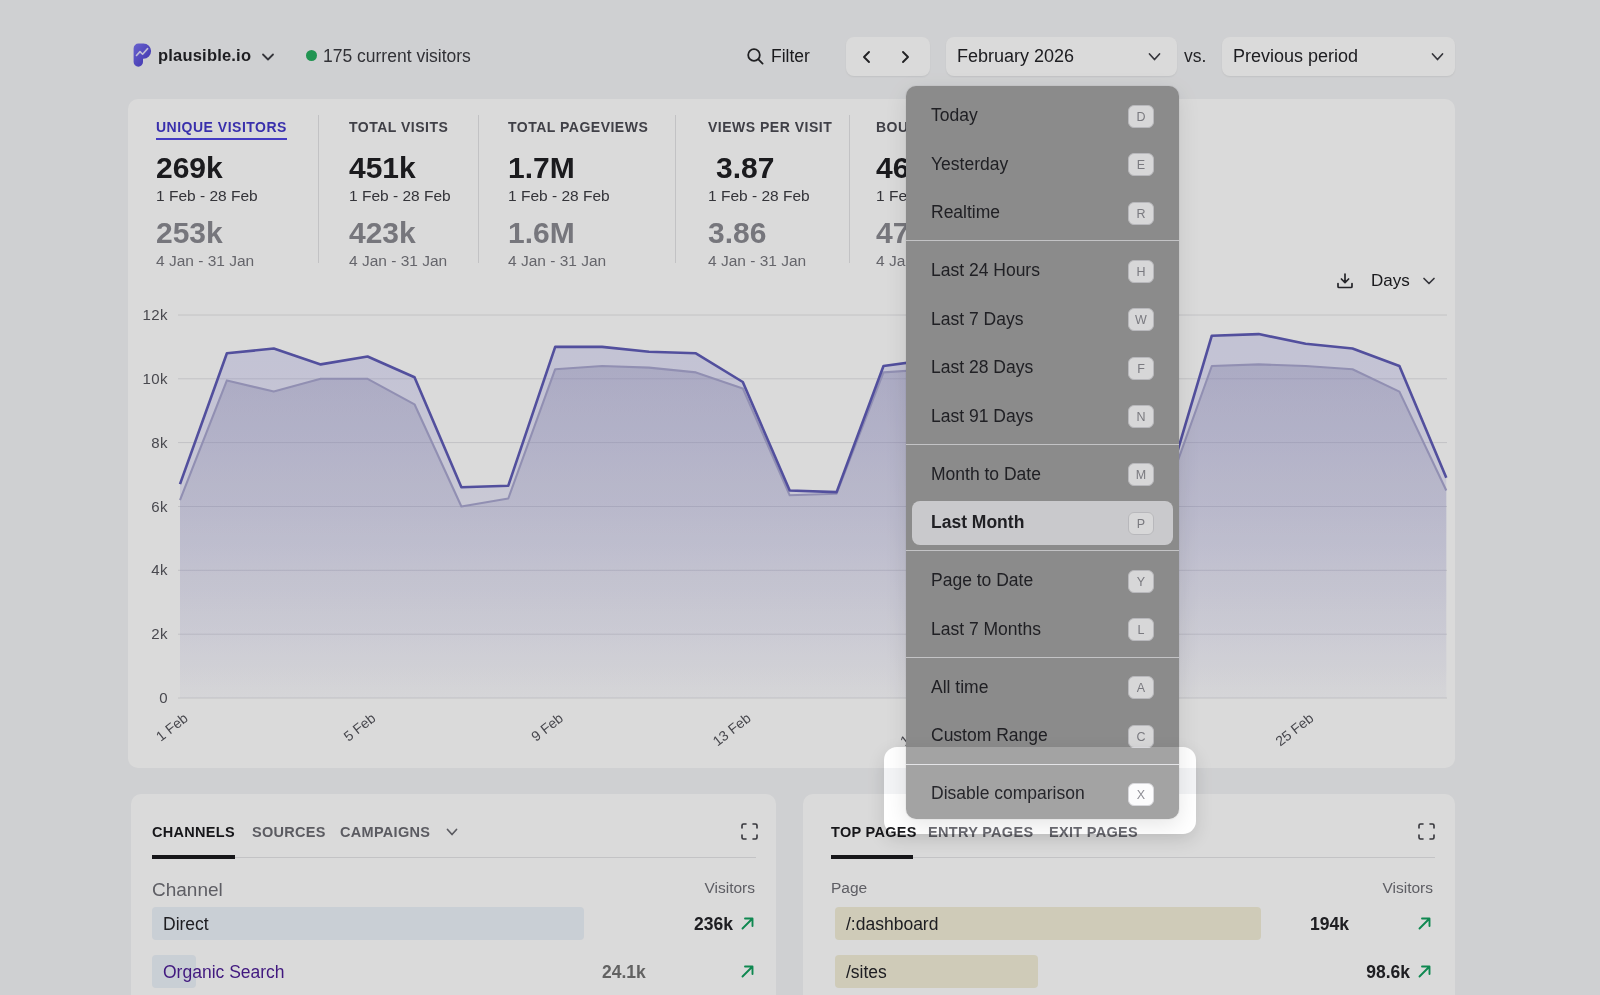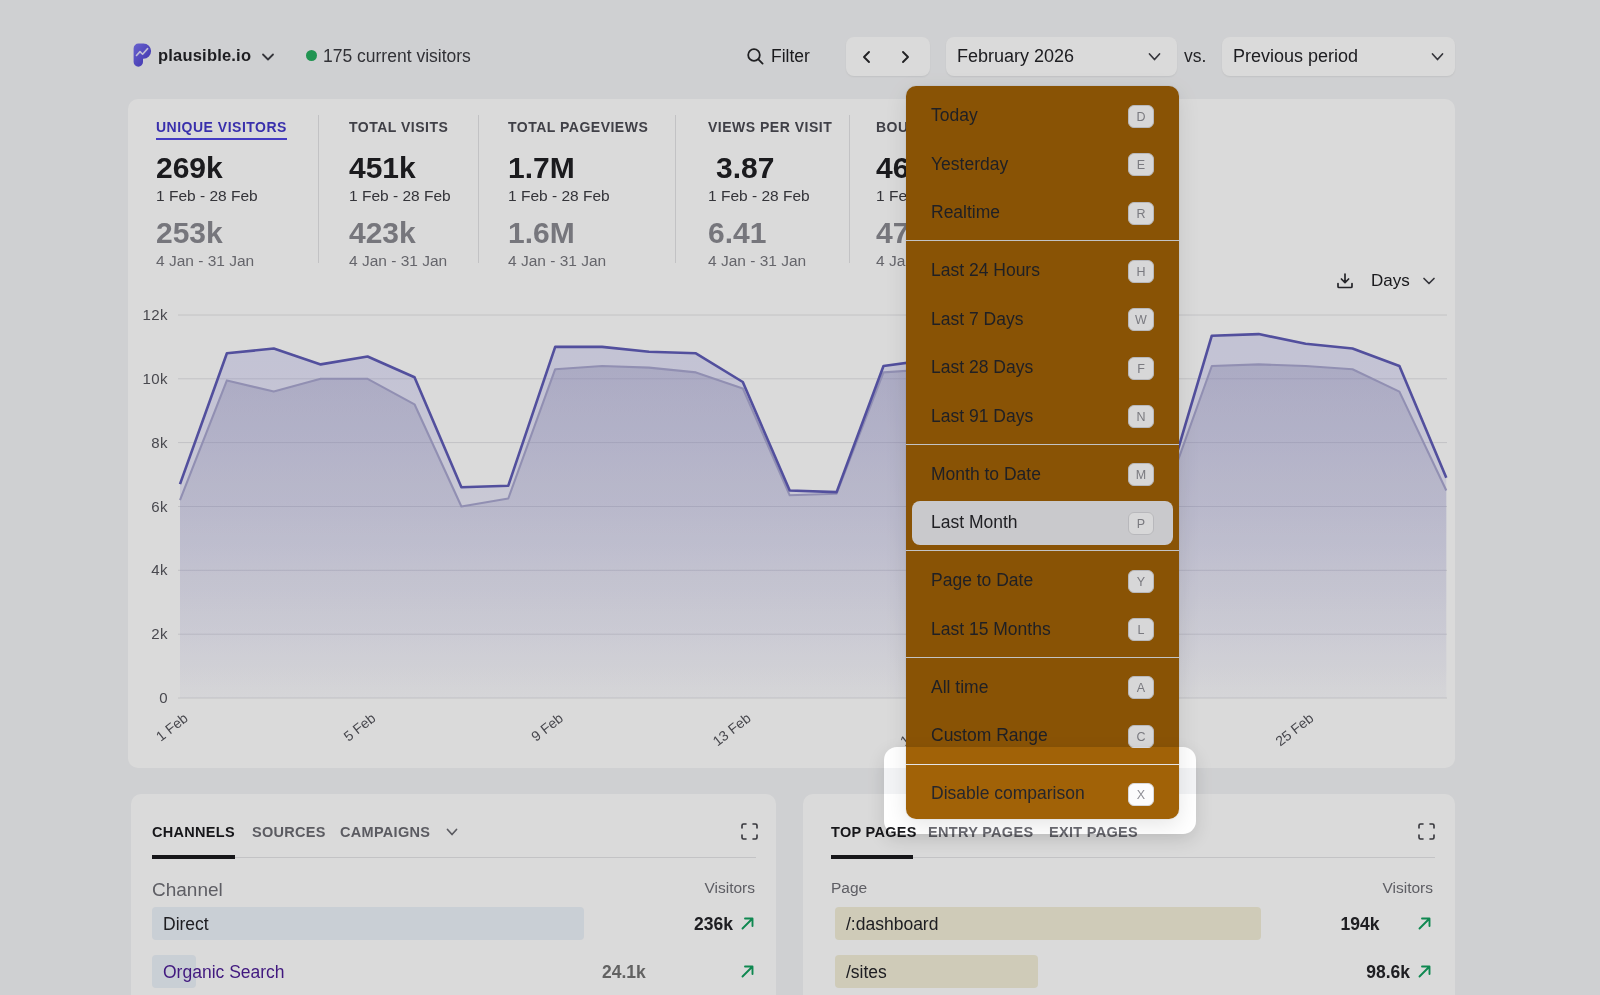--- a/index.html
+++ b/index.html
@@ -68,21 +68,21 @@
 <div class="abs" style="left:349px;top:216px;font-size:30px;font-weight:700;color:#8b8b92">423k</div>
 <div class="abs" style="left:349px;top:252px;font-size:15.5px;color:#77777e">4 Jan - 31 Jan</div>
 <div class="abs" style="left:508px;top:119px;font-size:14px;font-weight:700;letter-spacing:.5px;color:#4b4b53;">TOTAL PAGEVIEWS</div>
 <div class="abs" style="left:508px;top:151px;font-size:30px;font-weight:700;color:#202024">1.7M</div>
 <div class="abs" style="left:508px;top:187px;font-size:15.5px;color:#3d3d43">1 Feb - 28 Feb</div>
 <div class="abs" style="left:508px;top:216px;font-size:30px;font-weight:700;color:#8b8b92">1.6M</div>
 <div class="abs" style="left:508px;top:252px;font-size:15.5px;color:#77777e">4 Jan - 31 Jan</div>
 <div class="abs" style="left:708px;top:119px;font-size:14px;font-weight:700;letter-spacing:.5px;color:#4b4b53;">VIEWS PER VISIT</div>
 <div class="abs" style="left:716px;top:151px;font-size:30px;font-weight:700;color:#202024">3.87</div>
 <div class="abs" style="left:708px;top:187px;font-size:15.5px;color:#3d3d43">1 Feb - 28 Feb</div>
-<div class="abs" style="left:708px;top:216px;font-size:30px;font-weight:700;color:#8b8b92">6.41</div>
+<div class="abs" style="left:708px;top:216px;font-size:30px;font-weight:700;color:#8b8b92">3.86</div>
 <div class="abs" style="left:708px;top:252px;font-size:15.5px;color:#77777e">4 Jan - 31 Jan</div>
 <div class="abs" style="left:876px;top:119px;font-size:14px;font-weight:700;letter-spacing:.5px;color:#4b4b53;">BOUNCE RATE</div>
 <div class="abs" style="left:876px;top:151px;font-size:30px;font-weight:700;color:#202024">46%</div>
 <div class="abs" style="left:876px;top:187px;font-size:15.5px;color:#3d3d43">1 Feb - 28 Feb</div>
 <div class="abs" style="left:876px;top:216px;font-size:30px;font-weight:700;color:#8b8b92">47%</div>
 <div class="abs" style="left:876px;top:252px;font-size:15.5px;color:#77777e">4 Jan - 31 Jan</div>
 <div class="abs" style="left:318px;top:115px;width:1px;height:148px;background:#e3e3e6"></div>
 <div class="abs" style="left:478px;top:115px;width:1px;height:148px;background:#e3e3e6"></div>
 <div class="abs" style="left:675px;top:115px;width:1px;height:148px;background:#e3e3e6"></div>
 <div class="abs" style="left:849px;top:115px;width:1px;height:148px;background:#e3e3e6"></div>
@@ -168,57 +168,57 @@
 <div class="abs" style="left:1049px;top:824px;font-size:14.5px;font-weight:600;letter-spacing:.3px;color:#6b6b72">EXIT PAGES</div>
 <svg class="abs" style="left:1418px;top:823px" width="17" height="17" viewBox="0 0 17 17">
     <path d="M1 5 V2.5 Q1 1 2.5 1 H5 M12 1 H14.5 Q16 1 16 2.5 V5 M16 12 V14.5 Q16 16 14.5 16 H12 M5 16 H2.5 Q1 16 1 14.5 V12" fill="none" stroke="#3f3f46" stroke-width="1.6" stroke-linecap="round"></path>
   </svg>
 <div class="abs" style="left:831px;top:857px;width:604px;height:1px;background:#e4e4e7"></div>
 <div class="abs" style="left:831px;top:855px;width:82px;height:3.5px;background:#1a1a1e"></div>
 <div class="abs" style="left:831px;top:879px;font-size:15.5px;color:#6f6f76">Page</div>
 <div class="abs" style="left:1333px;top:879px;width:100px;text-align:right;font-size:15.5px;color:#6f6f76">Visitors</div>
 <div class="abs" style="left:835px;top:907px;width:426px;height:33px;border-radius:4px;background:#f3eed8"></div>
 <div class="abs" style="left:846px;top:914px;font-size:17.5px;color:#242428">/:dashboard</div>
-<div class="abs" style="left:1310px;top:914px;width:100px;text-align:center;font-size:17.5px;font-weight:700;color:#242428">194k</div>
+<div class="abs" style="left:1310px;top:914px;width:100px;text-align:left;font-size:17.5px;font-weight:700;color:#242428">194k</div>
 <svg class="abs" style="left:1417px;top:916px" width="15" height="15" viewBox="0 0 15 15">
     <path d="M2.5 12.5 L12 3 M5 2.5 H12.5 V10" fill="none" stroke="#12a05f" stroke-width="1.9" stroke-linecap="round" stroke-linejoin="round"></path>
   </svg>
 <div class="abs" style="left:835px;top:955px;width:203px;height:33px;border-radius:4px;background:#f3eed8"></div>
 <div class="abs" style="left:846px;top:962px;font-size:17.5px;color:#242428">/sites</div>
 <div class="abs" style="left:1310px;top:962px;width:100px;text-align:right;font-size:17.5px;font-weight:700;color:#242428">98.6k</div>
 <svg class="abs" style="left:1417px;top:964px" width="15" height="15" viewBox="0 0 15 15">
     <path d="M2.5 12.5 L12 3 M5 2.5 H12.5 V10" fill="none" stroke="#12a05f" stroke-width="1.9" stroke-linecap="round" stroke-linejoin="round"></path>
   </svg>
 
-<div class="abs" style="left:906px;top:86px;width:273px;height:733px;background:#a16207;border-radius:10px;box-shadow:0 6px 22px rgba(0,0,0,.10),0 0 0 1px rgba(0,0,0,.03)">
+<div class="abs" style="left:906px;top:86px;width:273px;height:733px;background:#a3a3a3;border-radius:10px;box-shadow:0 6px 22px rgba(0,0,0,.10),0 0 0 1px rgba(0,0,0,.03)">
     <div class="abs" style="left:25px;top:19px;font-size:17.5px;font-weight:500;color:#26262b">Today</div>
     <div class="abs" style="left:222px;top:19px;width:26px;height:23px;border:1px solid #d8d8dc;background:#fcfcfd;border-radius:6px;font-size:12.5px;color:#8f8f96;display:flex;align-items:center;justify-content:center">D</div>
 <div class="abs" style="left:25px;top:68px;font-size:17.5px;font-weight:500;color:#26262b">Yesterday</div>
     <div class="abs" style="left:222px;top:67px;width:26px;height:23px;border:1px solid #d8d8dc;background:#fcfcfd;border-radius:6px;font-size:12.5px;color:#8f8f96;display:flex;align-items:center;justify-content:center">E</div>
 <div class="abs" style="left:25px;top:116px;font-size:17.5px;font-weight:500;color:#26262b">Realtime</div>
     <div class="abs" style="left:222px;top:116px;width:26px;height:23px;border:1px solid #d8d8dc;background:#fcfcfd;border-radius:6px;font-size:12.5px;color:#8f8f96;display:flex;align-items:center;justify-content:center">R</div>
 <div class="abs" style="left:0;top:154px;width:273px;height:1px;background:#e4e4e7"></div>
 <div class="abs" style="left:25px;top:174px;font-size:17.5px;font-weight:500;color:#26262b">Last 24 Hours</div>
     <div class="abs" style="left:222px;top:174px;width:26px;height:23px;border:1px solid #d8d8dc;background:#fcfcfd;border-radius:6px;font-size:12.5px;color:#8f8f96;display:flex;align-items:center;justify-content:center">H</div>
 <div class="abs" style="left:25px;top:223px;font-size:17.5px;font-weight:500;color:#26262b">Last 7 Days</div>
     <div class="abs" style="left:222px;top:222px;width:26px;height:23px;border:1px solid #d8d8dc;background:#fcfcfd;border-radius:6px;font-size:12.5px;color:#8f8f96;display:flex;align-items:center;justify-content:center">W</div>
 <div class="abs" style="left:25px;top:271px;font-size:17.5px;font-weight:500;color:#26262b">Last 28 Days</div>
     <div class="abs" style="left:222px;top:271px;width:26px;height:23px;border:1px solid #d8d8dc;background:#fcfcfd;border-radius:6px;font-size:12.5px;color:#8f8f96;display:flex;align-items:center;justify-content:center">F</div>
 <div class="abs" style="left:25px;top:320px;font-size:17.5px;font-weight:500;color:#26262b">Last 91 Days</div>
     <div class="abs" style="left:222px;top:319px;width:26px;height:23px;border:1px solid #d8d8dc;background:#fcfcfd;border-radius:6px;font-size:12.5px;color:#8f8f96;display:flex;align-items:center;justify-content:center">N</div>
 <div class="abs" style="left:0;top:358px;width:273px;height:1px;background:#e4e4e7"></div>
 <div class="abs" style="left:25px;top:378px;font-size:17.5px;font-weight:500;color:#26262b">Month to Date</div>
     <div class="abs" style="left:222px;top:377px;width:26px;height:23px;border:1px solid #d8d8dc;background:#fcfcfd;border-radius:6px;font-size:12.5px;color:#8f8f96;display:flex;align-items:center;justify-content:center">M</div>
 <div class="abs" style="left:6px;top:415px;width:261px;height:44px;border-radius:8px;background:#ececef"></div>
-    <div class="abs" style="left:25px;top:426px;font-size:17.5px;font-weight:400;color:#26262b">Last Month</div>
+    <div class="abs" style="left:25px;top:426px;font-size:17.5px;font-weight:700;color:#26262b">Last Month</div>
     <div class="abs" style="left:222px;top:426px;width:26px;height:23px;border:1px solid #d8d8dc;background:#fcfcfd;border-radius:6px;font-size:12.5px;color:#8f8f96;display:flex;align-items:center;justify-content:center">P</div>
 <div class="abs" style="left:0;top:464px;width:273px;height:1px;background:#e4e4e7"></div>
 <div class="abs" style="left:25px;top:484px;font-size:17.5px;font-weight:500;color:#26262b">Page to Date</div>
     <div class="abs" style="left:222px;top:484px;width:26px;height:23px;border:1px solid #d8d8dc;background:#fcfcfd;border-radius:6px;font-size:12.5px;color:#8f8f96;display:flex;align-items:center;justify-content:center">Y</div>
-<div class="abs" style="left:25px;top:533px;font-size:17.5px;font-weight:500;color:#26262b">Last 15 Months</div>
+<div class="abs" style="left:25px;top:533px;font-size:17.5px;font-weight:500;color:#26262b">Last 7 Months</div>
     <div class="abs" style="left:222px;top:532px;width:26px;height:23px;border:1px solid #d8d8dc;background:#fcfcfd;border-radius:6px;font-size:12.5px;color:#8f8f96;display:flex;align-items:center;justify-content:center">L</div>
 <div class="abs" style="left:0;top:571px;width:273px;height:1px;background:#e4e4e7"></div>
 <div class="abs" style="left:25px;top:591px;font-size:17.5px;font-weight:500;color:#26262b">All time</div>
     <div class="abs" style="left:222px;top:590px;width:26px;height:23px;border:1px solid #d8d8dc;background:#fcfcfd;border-radius:6px;font-size:12.5px;color:#8f8f96;display:flex;align-items:center;justify-content:center">A</div>
 <div class="abs" style="left:25px;top:639px;font-size:17.5px;font-weight:500;color:#26262b">Custom Range</div>
     <div class="abs" style="left:222px;top:639px;width:26px;height:23px;border:1px solid #d8d8dc;background:#fcfcfd;border-radius:6px;font-size:12.5px;color:#8f8f96;display:flex;align-items:center;justify-content:center">C</div>
 <div class="abs" style="left:0;top:678px;width:273px;height:1px;background:#e4e4e7"></div>
 <div class="abs" style="left:25px;top:697px;font-size:17.5px;font-weight:500;color:#26262b">Disable comparison</div>
     <div class="abs" style="left:222px;top:697px;width:26px;height:23px;border:1px solid #d8d8dc;background:#fcfcfd;border-radius:6px;font-size:12.5px;color:#8f8f96;display:flex;align-items:center;justify-content:center">X</div>
   </div>

